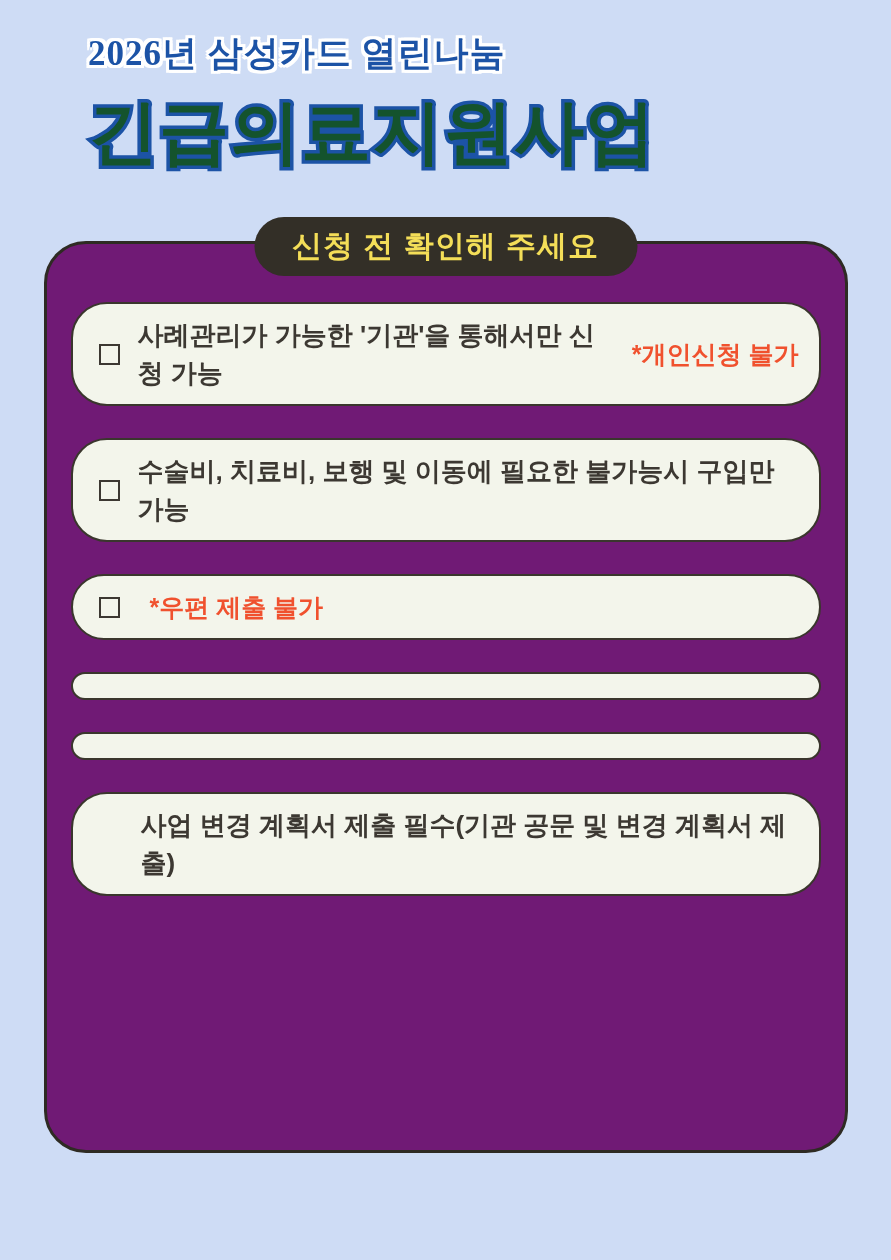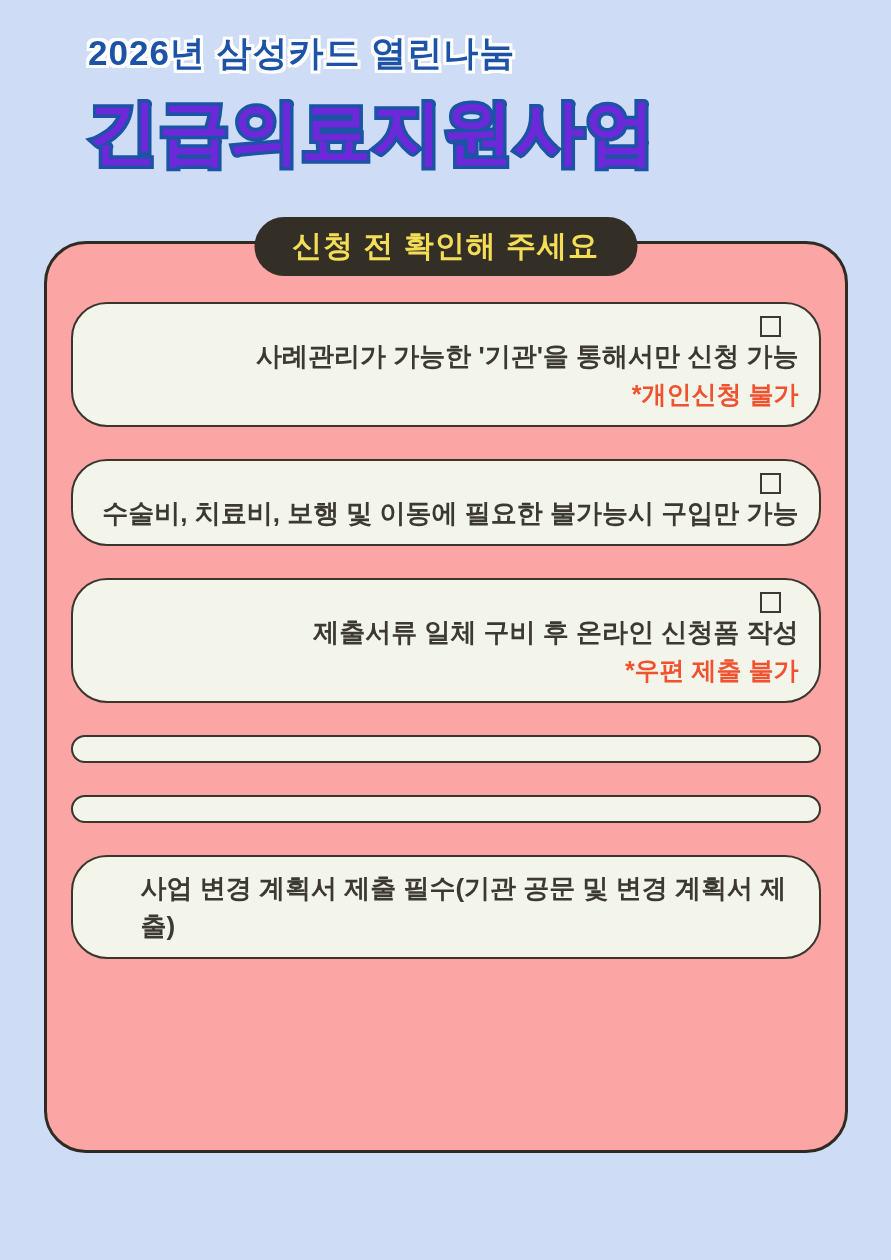--- a/index.html
+++ b/index.html
@@ -7,53 +7,54 @@
   body {
     background:#cedcf5;
     font-family:"Liberation Sans","DejaVu Sans",sans-serif;
     overflow:hidden;
   }
   .header { padding:30px 0 0 88px; }
   .subtitle {
     font-size:35px; font-weight:bold; color:#1c53a6; letter-spacing:1px;
     text-shadow:-3px -3px 0 #fff,3px -3px 0 #fff,-3px 3px 0 #fff,3px 3px 0 #fff,
                 0 -3px 0 #fff,0 3px 0 #fff,-3px 0 0 #fff,3px 0 0 #fff;
+    font-family:Liberation Serif, serif;
   }
   .title-line {
     font-size:70px; font-weight:bold; line-height:90px; letter-spacing:1px;
-    color:#6d28d9; -webkit-text-stroke:7px #1c53a6; paint-order:stroke fill;
+    color:#14532d; -webkit-text-stroke:7px #1c53a6; paint-order:stroke fill;
   }
   .title-block { margin-top:10px; }
 
   .card {
     position:relative;
     width:804px; height:912px;
     margin:64px auto 0;
-    background:#fca5a5;
+    background:#701a75;
     border:3px solid #2e2b23;
     border-radius:42px;
     display:flex; flex-direction:column;
     padding:58px 24px 20px;
   }
   .badge {
     position:absolute; top:-27px; left:50%; transform:translateX(-50%);
     background:#332f27; color:#f4de58;
     font-size:30px; font-weight:bold; letter-spacing:1px;
     padding:9px 38px; border-radius:40px; white-space:nowrap;
   }
   .items { display:flex; flex-direction:column; gap:32px; }
   .item {
     background:#f3f5eb;
     border:2.5px solid #3a362d;
     border-radius:36px;
     padding:12px 20px 12px 26px;
     font-size:26px; font-weight:600; color:#3c3832;
     line-height:38px;
   }
-  .item-line { display:flex; align-items:flex-end;flex-direction:column; }
+  .item-line { display:flex; align-items:center; }
   .checkbox {
     display:inline-block; flex:0 0 auto;
     width:21px; height:21px;
     border:2.5px solid #3c3832;
     margin-right:18px;
   }
   .item-note {
     color:#f0512e; font-size:25px; font-weight:bold; margin-left:12px; white-space:nowrap;
   }
   .item-line2 { padding-left:42px; }
@@ -84,21 +85,20 @@
     <div class="item">
       <div class="item-line">
         <span class="checkbox"></span>
         <span class="item-text">수술비, 치료비, 보행 및 이동에 필요한 불가능시 구입만 가능</span>
       </div>
     </div>
 
     <div class="item">
       <div class="item-line">
         <span class="checkbox"></span>
-        <span class="item-text">제출서류 일체 구비 후 온라인 신청폼 작성</span>
         <span class="item-note">*우편 제출 불가</span>
       </div>
     </div>
 
     <div class="item">
     </div>
 
     <div class="item">
     </div>
 

